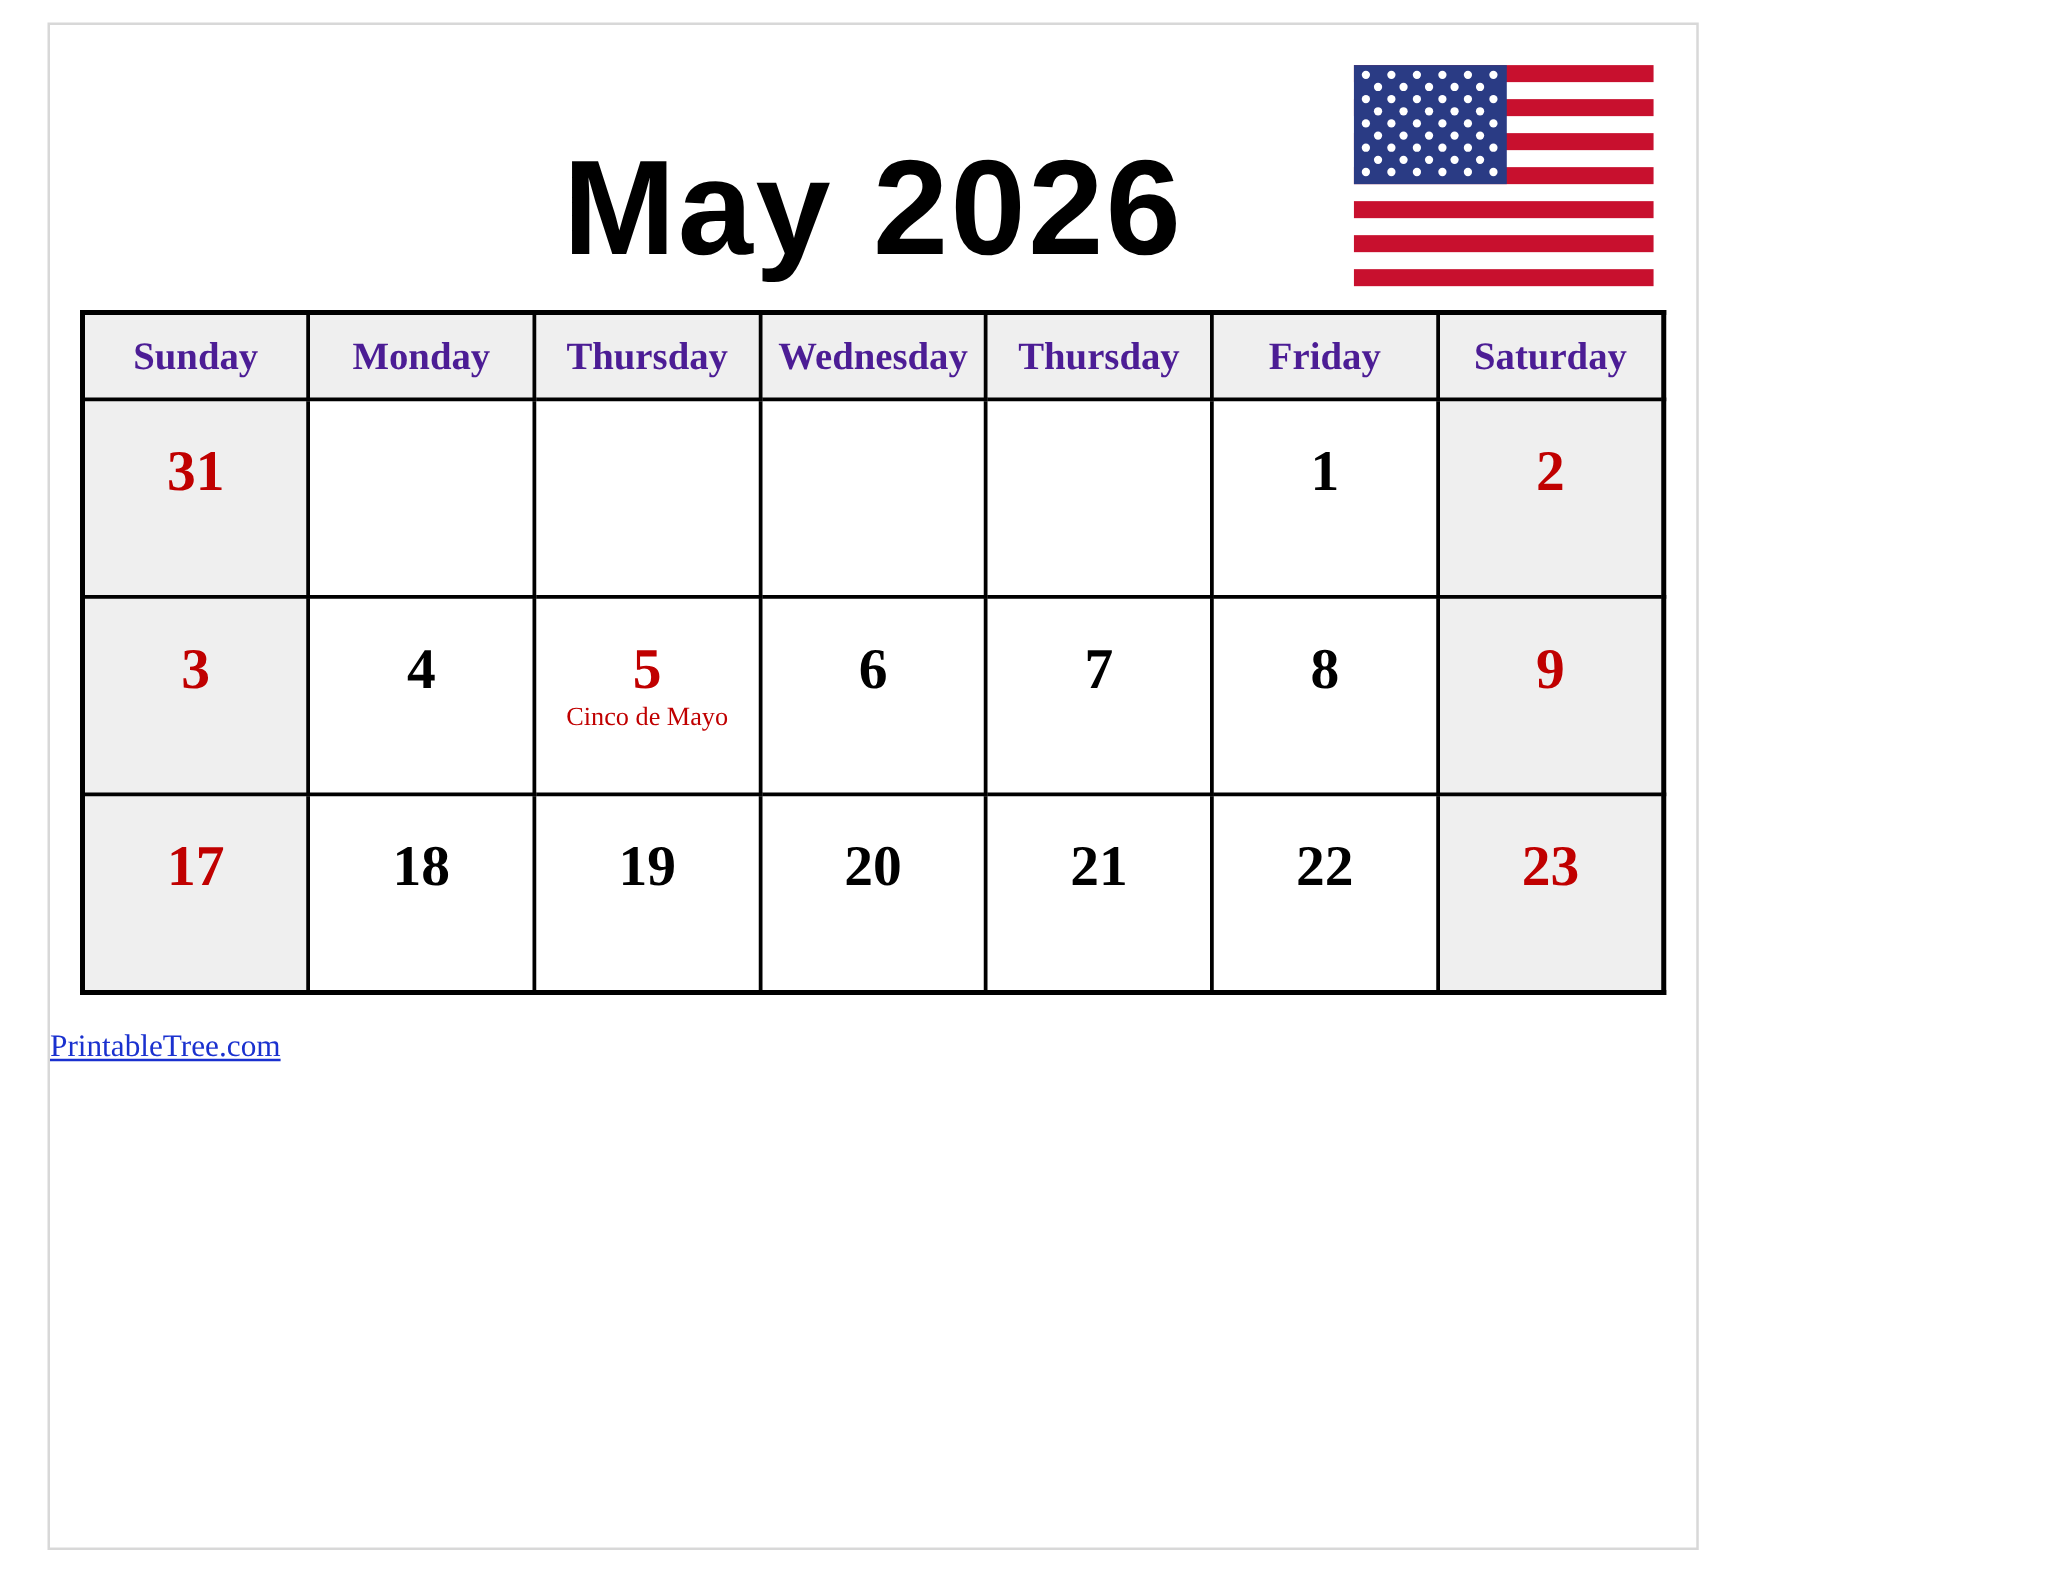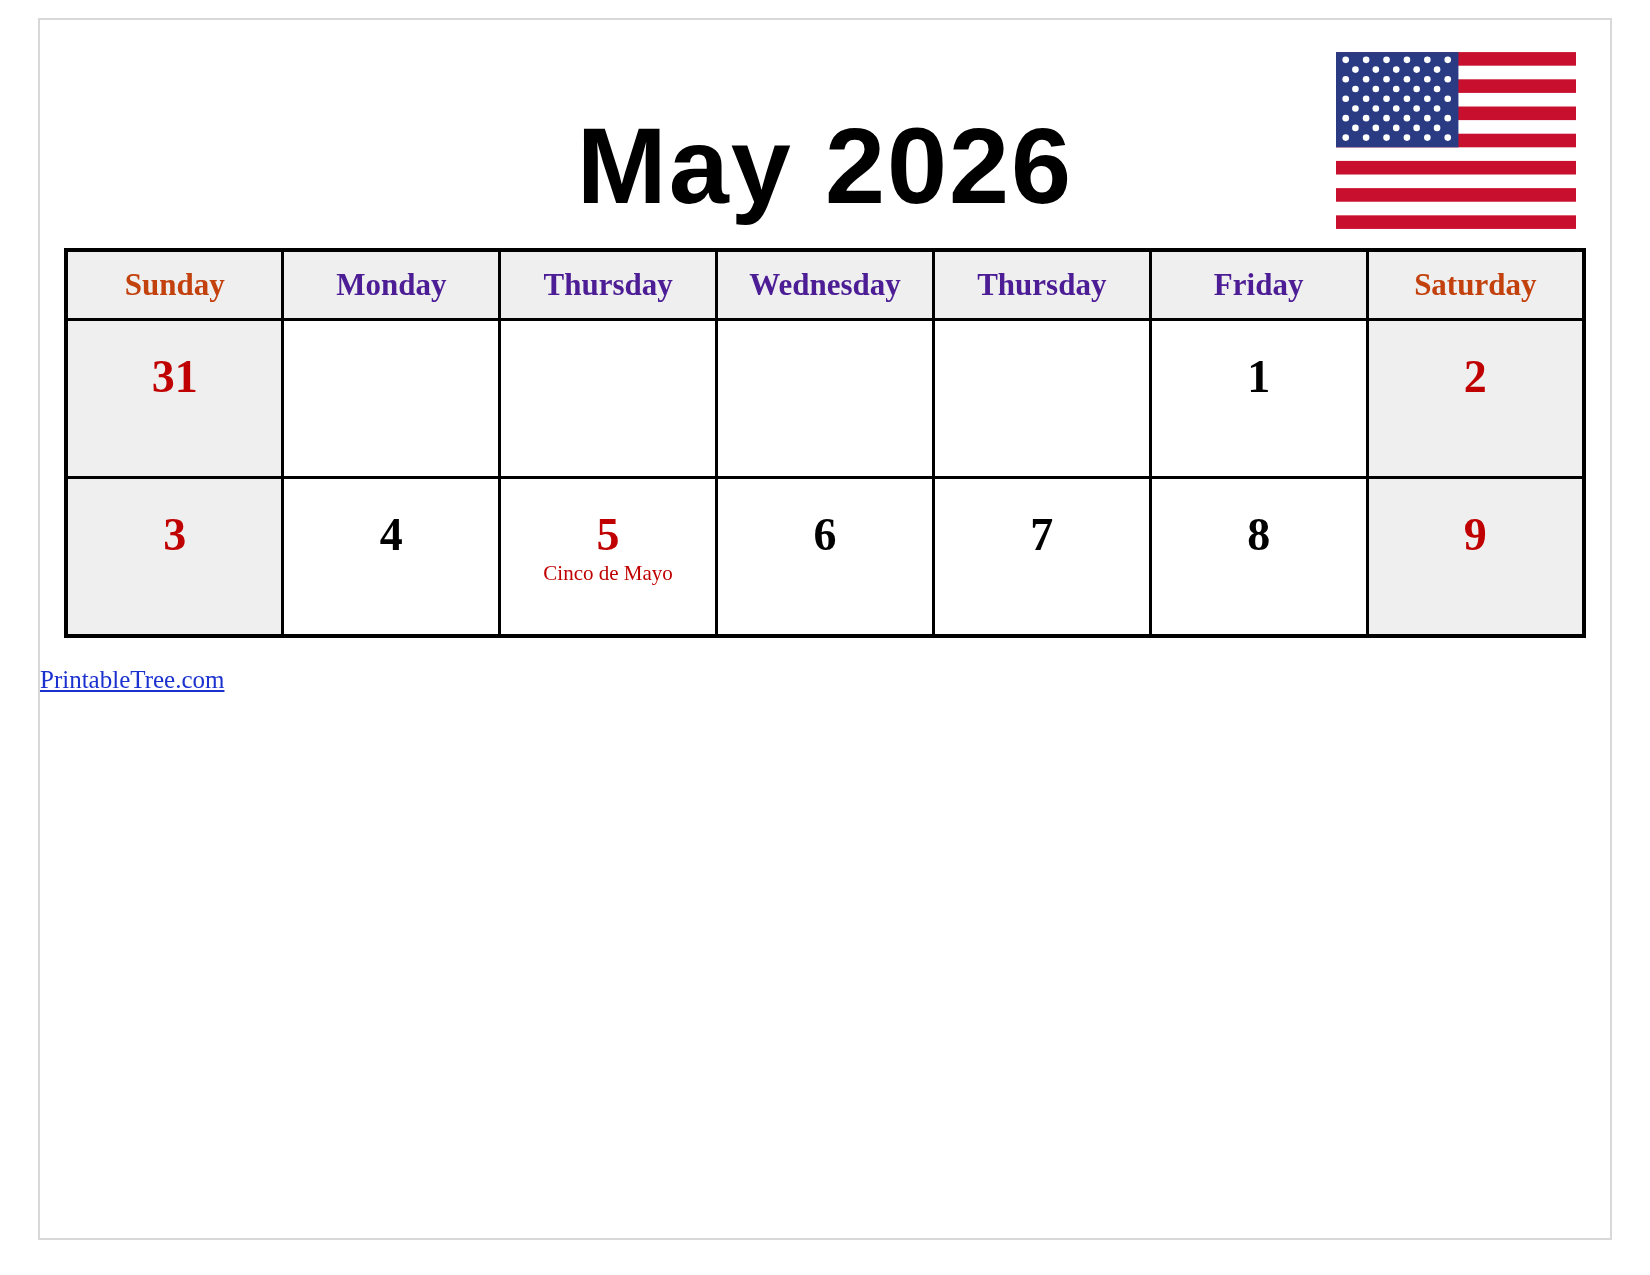--- a/index.html
+++ b/index.html
@@ -10,21 +10,21 @@
   body {
     width: 1650px;
     height: 1275px;
     font-family: "Liberation Sans", sans-serif;
     position: relative;
   }
   .page {
     position: absolute;
     left: 38px;
     top: 18px;
-    width: 1574px;
+    width: 1321px;
     height: 1222px;
     border: 2px solid #d8d8d8;
     box-sizing: border-box;
     background: #ffffff;
   }
   .header {
     position: relative;
     height: 228px;
   }
   .title {
@@ -63,21 +63,21 @@
   .cal th {
     height: 66px;
     background: #efefef;
     font-family: "Liberation Serif", serif;
     font-size: 31px;
     font-weight: bold;
     color: #4c1d95;
     text-align: center;
     vertical-align: middle;
   }
-  .cal th.weekend { color: #c2410c; }
+  .cal th.weekend { color: #4c1d95; }
   .cal td {
     height: 155px;
     vertical-align: top;
     background: #ffffff;
   }
   .cal td.weekend { background: #efefef; }
   .daynum {
     display: block;
     text-align: center;
     font-family: "Liberation Serif", serif;
@@ -231,20 +231,43 @@
           <td>
             <span class="daynum">7</span>
           </td>
           <td>
             <span class="daynum">8</span>
           </td>
           <td class="weekend">
             <span class="daynum red">9</span>
           </td>
         </tr>
+        <tr>
+          <td class="weekend">
+            <span class="daynum red">17</span>
+          </td>
+          <td>
+            <span class="daynum">18</span>
+          </td>
+          <td>
+            <span class="daynum">19</span>
+          </td>
+          <td>
+            <span class="daynum">20</span>
+          </td>
+          <td>
+            <span class="daynum">21</span>
+          </td>
+          <td>
+            <span class="daynum">22</span>
+          </td>
+          <td class="weekend">
+            <span class="daynum red">23</span>
+          </td>
+        </tr>
       </tbody>
   </table>
 
   <div class="footer">
     <a href="#">PrintableTree.com</a>
   </div>
 
 </div>
 
 </body></html>

